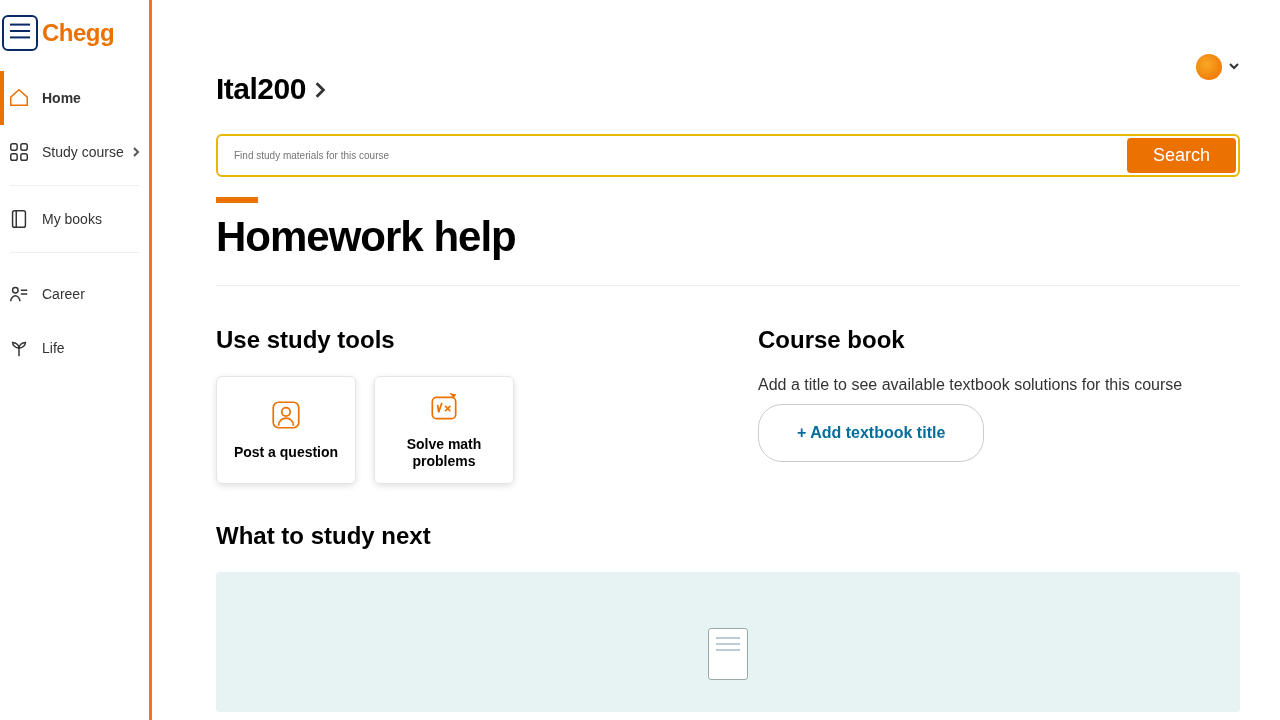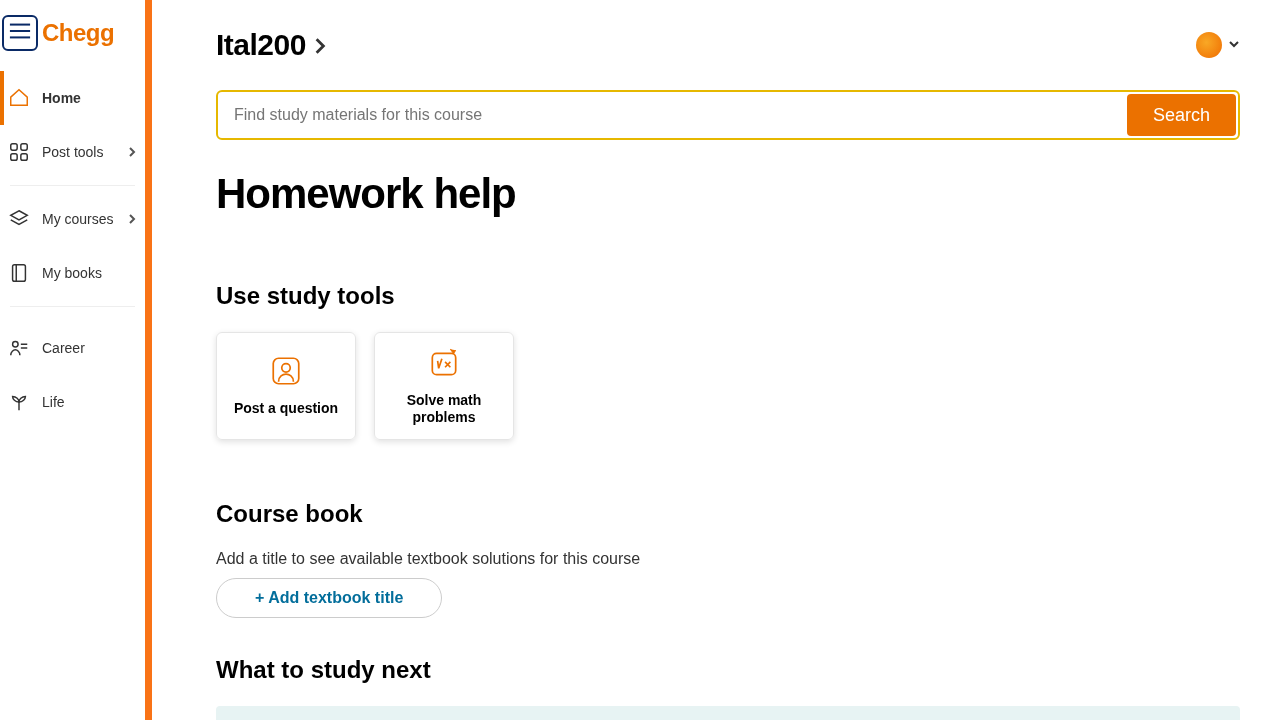--- a/index.html
+++ b/index.html
@@ -8,21 +8,21 @@
       background: #fff;
       width: 1280px;
       height: 720px;
       overflow: hidden;
       display: flex;
     }
     .sidebar {
       width: 152px;
       height: 100%;
       background: #fff;
-      border-right: 7px solid #f97316;
+      border-right: 3px solid #f97316;
       display: flex;
       flex-direction: column;
       padding-top: 10px;
     }
     .sidebar-top {
       display: flex;
       align-items: center;
       padding: 5px 2px 20px;
     }
     .menu-toggle {
@@ -84,20 +84,21 @@
       align-items: center;
       justify-content: space-between;
       margin-bottom: 28px;
     }
     .breadcrumb {
       display: flex;
       align-items: center;
       font-size: 30px;
       font-weight: 800;
       letter-spacing: -0.5px;
+      margin-top: 44px;
     }
     .breadcrumb svg { width: 12px; height: 18px; margin-left: 8px; stroke:#333; fill:none; stroke-width:2.5;}
     .profile {
       display: flex;
       align-items: center;
       cursor: pointer;
     }
     .avatar {
       width: 26px; height: 26px;
       border-radius: 50%;
@@ -112,38 +113,38 @@
       border-radius: 6px;
       padding: 2px;
       background:#fff;
       margin-bottom: 20px;
     }
     .search-input {
       flex: 1;
       border: none;
       outline: none;
       padding: 12px 14px;
-      font-size: 16px;
+      font-size: 10px;
     }
     .search-btn {
       background: #eb7100;
       color: #fff;
       border: none;
       border-radius: 4px;
       padding: 0 26px;
       font-size: 18px;
       font-weight: 400;
       cursor: pointer;
     }
 
     .accent-bar { width: 42px; height: 6px; background: #eb7100; margin-bottom: 10px; }
     .page-title { font-size: 42px; font-weight: 800; letter-spacing: -1px; margin-bottom: 24px; }
     .hr { height: 1px; background: #eee; margin-bottom: 40px; }
 
-    .columns { display: flex; gap: 60px; margin-bottom: 38px; flex-direction: column; }
+    .columns { display: flex; gap: 60px; margin-bottom: 38px; }
     .col { flex:1; }
     .col-heading { font-size: 24px; font-weight: 800; margin-bottom: 22px; }
 
     .tool-cards { display: flex; gap: 18px; }
     .tool-card {
       width: 140px;
       height: 108px;
       border: 1px solid #e5e5e5;
       border-radius: 6px;
       box-shadow: 0 2px 6px rgba(0,0,0,0.12);
@@ -157,21 +158,21 @@
     }
     .tool-icon svg { width: 34px; height: 34px; stroke:#eb7100; fill:none; stroke-width:1.6; }
     .tool-label { font-weight:700; font-size:14px; margin-top:8px; line-height:1.25; }
 
     .course-book-desc { font-size: 16px; color:#333; margin-bottom: 10px; }
     .add-textbook-btn {
       border: 1px solid #ccc;
       background: #fff;
       color: #036e9b;
       border-radius: 24px;
-      padding: 10px 38px;
+      padding: 19px 38px;
       font-size: 16px;
       font-weight: 700;
       cursor: pointer;
     }
 
     .next-heading { font-size: 24px; font-weight:800; margin-bottom: 22px; }
     .study-next-panel {
       background: #e7f3f3;
       border-radius: 4px;
       min-height: 140px;
@@ -221,44 +222,30 @@
 
     <div class="nav-item">
       <span class="nav-icon">
         <svg viewBox="0 0 24 24">
             <rect x="3" y="3" width="7" height="7" rx="2"></rect>
             <rect x="14" y="3" width="7" height="7" rx="2"></rect>
             <rect x="3" y="14" width="7" height="7" rx="2"></rect>
             <rect x="14" y="14" width="7" height="7" rx="2"></rect>
           </svg>
       </span>
-      <span class="nav-label">Post tools</span>
+      <span class="nav-label">Study course</span>
       <span class="nav-caret">
         <svg viewBox="0 0 10 10">
             <path d="M3 1 L7 5 L3 9"></path>
           </svg>
       </span>
     </div>
 
     <div class="nav-divider"></div>
 
-    <div class="nav-item">
-      <span class="nav-icon">
-        <svg viewBox="0 0 24 24">
-            <path d="M12 3 L21 8 L12 13 L3 8 Z"></path>
-            <path d="M3 13 L12 18 L21 13"></path>
-          </svg>
-      </span>
-      <span class="nav-label">My courses</span>
-      <span class="nav-caret">
-        <svg viewBox="0 0 10 10">
-            <path d="M3 1 L7 5 L3 9"></path>
-          </svg>
-      </span>
-    </div>
 
     <div class="nav-item">
       <span class="nav-icon">
         <svg viewBox="0 0 24 24">
             <rect x="5" y="3" width="14" height="18" rx="2"></rect>
             <path d="M9 3 V21"></path>
           </svg>
       </span>
       <span class="nav-label">My books</span>
     </div>

